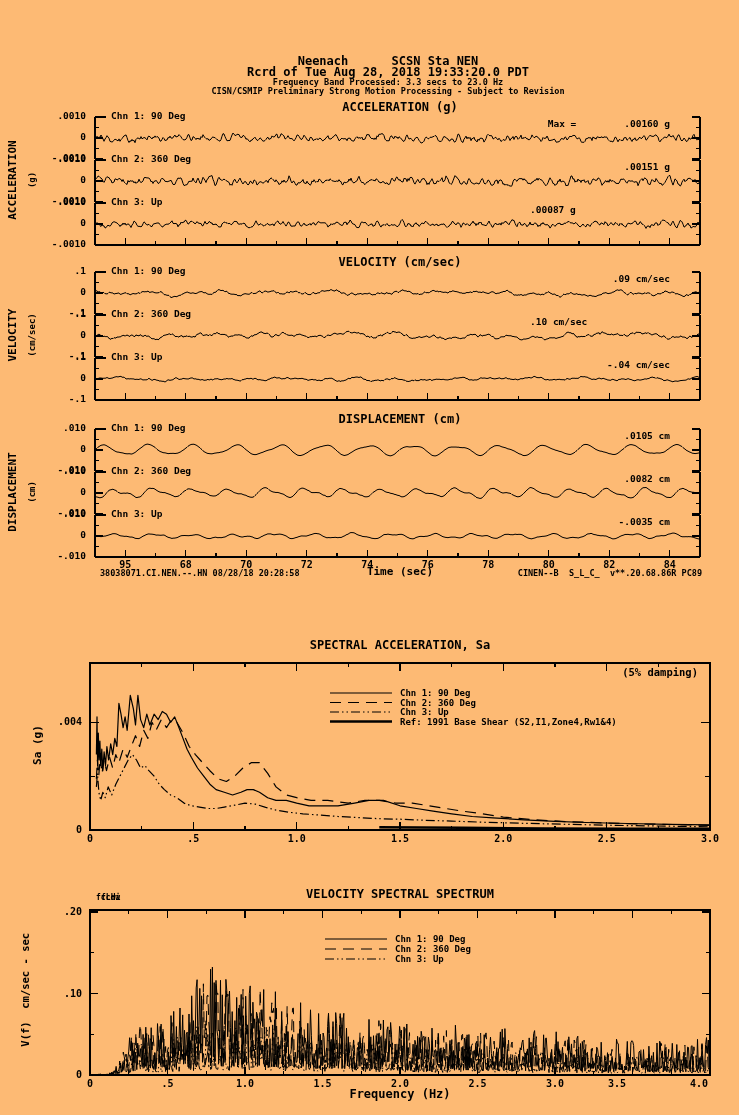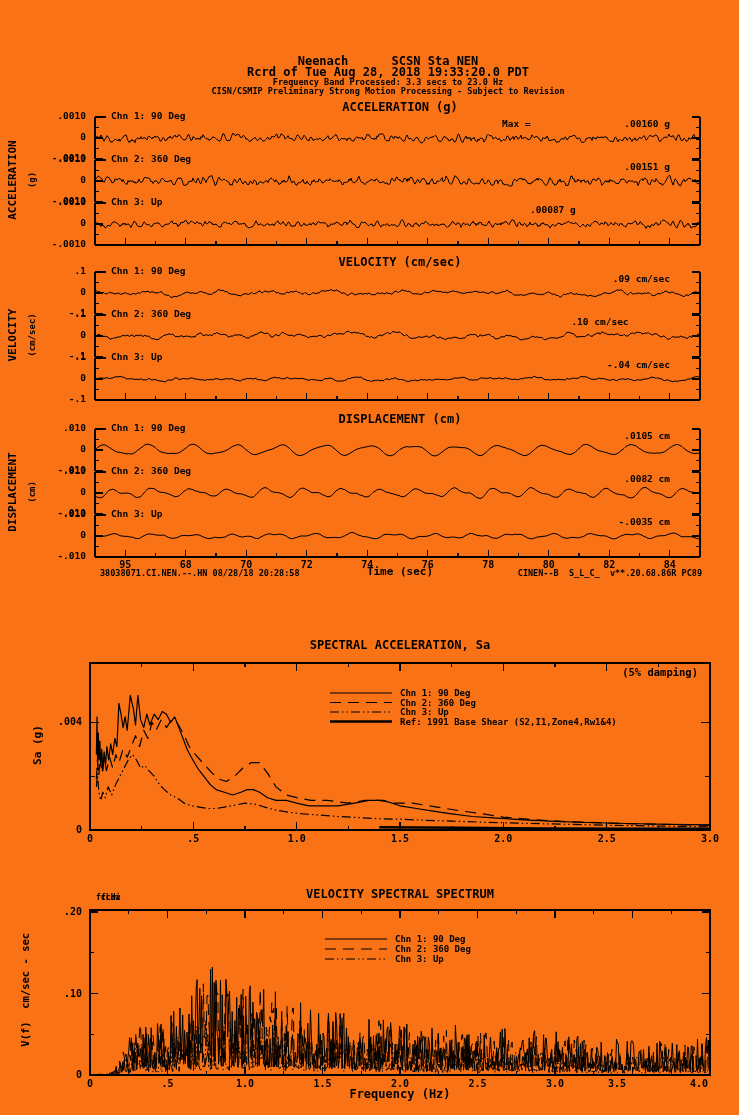--- a/index.html
+++ b/index.html
@@ -1,16 +1,16 @@
 <!DOCTYPE html>
 <html><head>
 <meta charset="utf-8">
 <style>
   html,body{margin:0;padding:0;background:#fff}
-  .page{position:relative;width:739px;height:1115px;font-family:"DejaVu Sans Mono","Liberation Mono",monospace;font-weight:bold;color:#000;background:#f97316;overflow:hidden}
+  .page{position:relative;width:739px;height:1115px;font-family:"DejaVu Sans Mono","Liberation Mono",monospace;font-weight:bold;color:#000;background:#fdba74;overflow:hidden}
   .abs{position:absolute;white-space:pre;line-height:1.1}
   .ctr{text-align:center}
   .rt{text-align:right}
   .rot{transform:rotate(-90deg)}
   .f8{font-size:8px}.f85{font-size:8.5px}.f9{font-size:9px}.f95{font-size:9.5px}
   .f10{font-size:10px}.f105{font-size:10.5px}.f11{font-size:11px}.f12{font-size:12px}
   svg{position:absolute;left:0;top:0}
 </style>
 </head>
 <body>
@@ -321,42 +321,42 @@
   <div class="abs f8" style="left:96px;top:894px">fcLow</div>
   <div class="abs f8" style="left:101px;top:894px">fcHi</div>
   <div class="abs ctr rot f105" style="left:-44px;top:984px;width:140px">V(f)  cm/sec - sec</div>
   <div class="abs ctr f12" style="left:60px;top:1088px;width:680px">Frequency (Hz)</div>
 
   <div id="labels">
       <div class="abs rt f95" style="left: 28px; top: 111px; width: 58px; text-align: right;">.0010</div>
       <div class="abs rt f95" style="left: 28px; top: 132px; width: 58px; text-align: right;">0</div>
       <div class="abs rt f95" style="left: 28px; top: 153px; width: 58px; text-align: right;">-.0010</div>
       <div class="abs f95" style="left: 111px; top: 111px;">Chn 1: 90 Deg</div>
-      <div class="abs rt f95" style="left: 502px; top: 119px; width: 120px; text-align: left;">Max =</div>
+      <div class="abs rt f95" style="left: 502px; top: 119px; width: 120px; text-align: center;">Max =</div>
       <div class="abs rt f95" style="left: 530px; top: 119px; width: 140px; text-align: right;">.00160 g</div>
       <div class="abs rt f95" style="left: 28px; top: 154px; width: 58px; text-align: right;">.0010</div>
       <div class="abs rt f95" style="left: 28px; top: 175px; width: 58px; text-align: right;">0</div>
       <div class="abs rt f95" style="left: 28px; top: 196px; width: 58px; text-align: right;">-.0010</div>
       <div class="abs f95" style="left: 111px; top: 154px;">Chn 2: 360 Deg</div>
       <div class="abs rt f95" style="left: 530px; top: 162px; width: 140px; text-align: right;">.00151 g</div>
       <div class="abs rt f95" style="left: 28px; top: 197px; width: 58px; text-align: right;">.0010</div>
       <div class="abs rt f95" style="left: 28px; top: 218px; width: 58px; text-align: right;">0</div>
       <div class="abs rt f95" style="left: 28px; top: 239px; width: 58px; text-align: right;">-.0010</div>
       <div class="abs f95" style="left: 111px; top: 197px;">Chn 3: Up</div>
       <div class="abs rt f95" style="left: 530px; top: 205px; width: 140px; text-align: left;">.00087 g</div>
       <div class="abs rt f95" style="left: 28px; top: 266px; width: 58px; text-align: right;">.1</div>
       <div class="abs rt f95" style="left: 28px; top: 287px; width: 58px; text-align: right;">0</div>
       <div class="abs rt f95" style="left: 28px; top: 308px; width: 58px; text-align: right;">-.1</div>
       <div class="abs f95" style="left: 111px; top: 266px;">Chn 1: 90 Deg</div>
       <div class="abs rt f95" style="left: 530px; top: 274px; width: 140px; text-align: right;">.09 cm/sec</div>
       <div class="abs rt f95" style="left: 28px; top: 309px; width: 58px; text-align: right;">.1</div>
       <div class="abs rt f95" style="left: 28px; top: 330px; width: 58px; text-align: right;">0</div>
       <div class="abs rt f95" style="left: 28px; top: 351px; width: 58px; text-align: right;">-.1</div>
       <div class="abs f95" style="left: 111px; top: 309px;">Chn 2: 360 Deg</div>
-      <div class="abs rt f95" style="left: 530px; top: 317px; width: 140px; text-align: center;">.10 cm/sec</div>
+      <div class="abs rt f95" style="left: 530px; top: 317px; width: 140px; text-align: left;">.10 cm/sec</div>
       <div class="abs rt f95" style="left: 28px; top: 352px; width: 58px; text-align: right;">.1</div>
       <div class="abs rt f95" style="left: 28px; top: 373px; width: 58px; text-align: right;">0</div>
       <div class="abs rt f95" style="left: 28px; top: 394px; width: 58px; text-align: right;">-.1</div>
       <div class="abs f95" style="left: 111px; top: 352px;">Chn 3: Up</div>
       <div class="abs rt f95" style="left: 530px; top: 360px; width: 140px; text-align: right;">-.04 cm/sec</div>
       <div class="abs rt f95" style="left: 28px; top: 423px; width: 58px; text-align: right;">.010</div>
       <div class="abs rt f95" style="left: 28px; top: 444px; width: 58px; text-align: right;">0</div>
       <div class="abs rt f95" style="left: 28px; top: 465px; width: 58px; text-align: right;">-.010</div>
       <div class="abs f95" style="left: 111px; top: 423px;">Chn 1: 90 Deg</div>
       <div class="abs rt f95" style="left: 530px; top: 431px; width: 140px; text-align: right;">.0105 cm</div>

